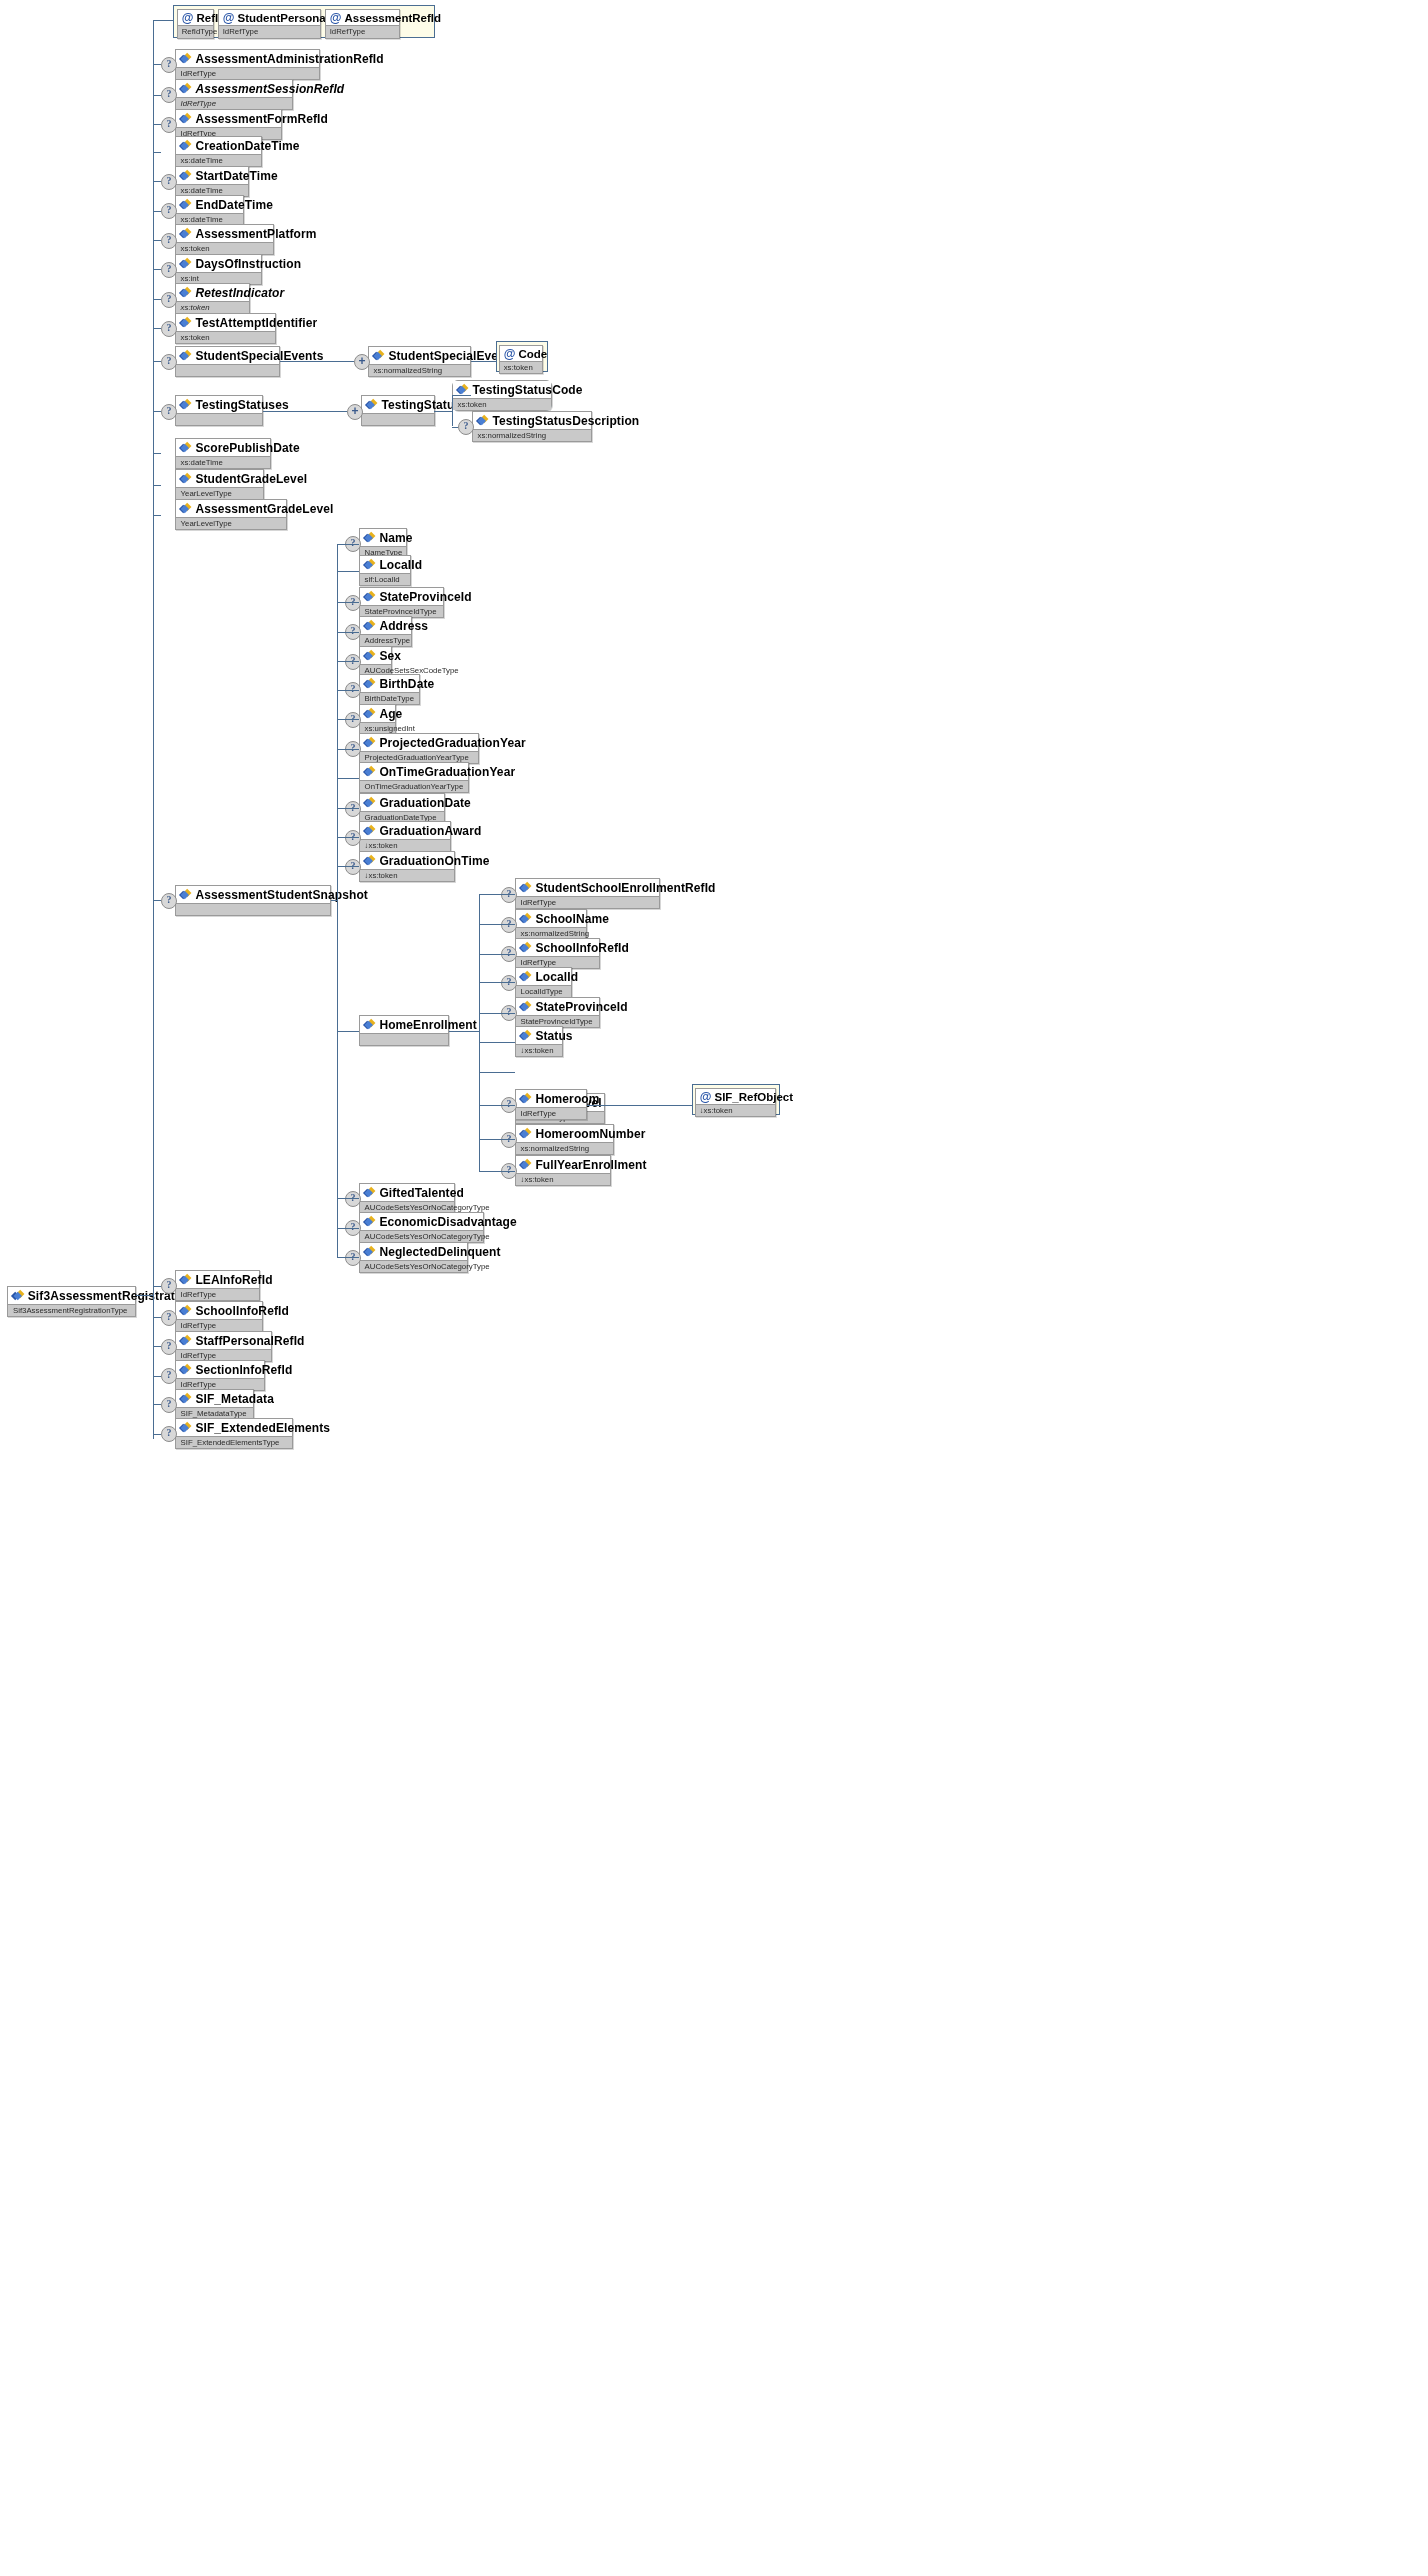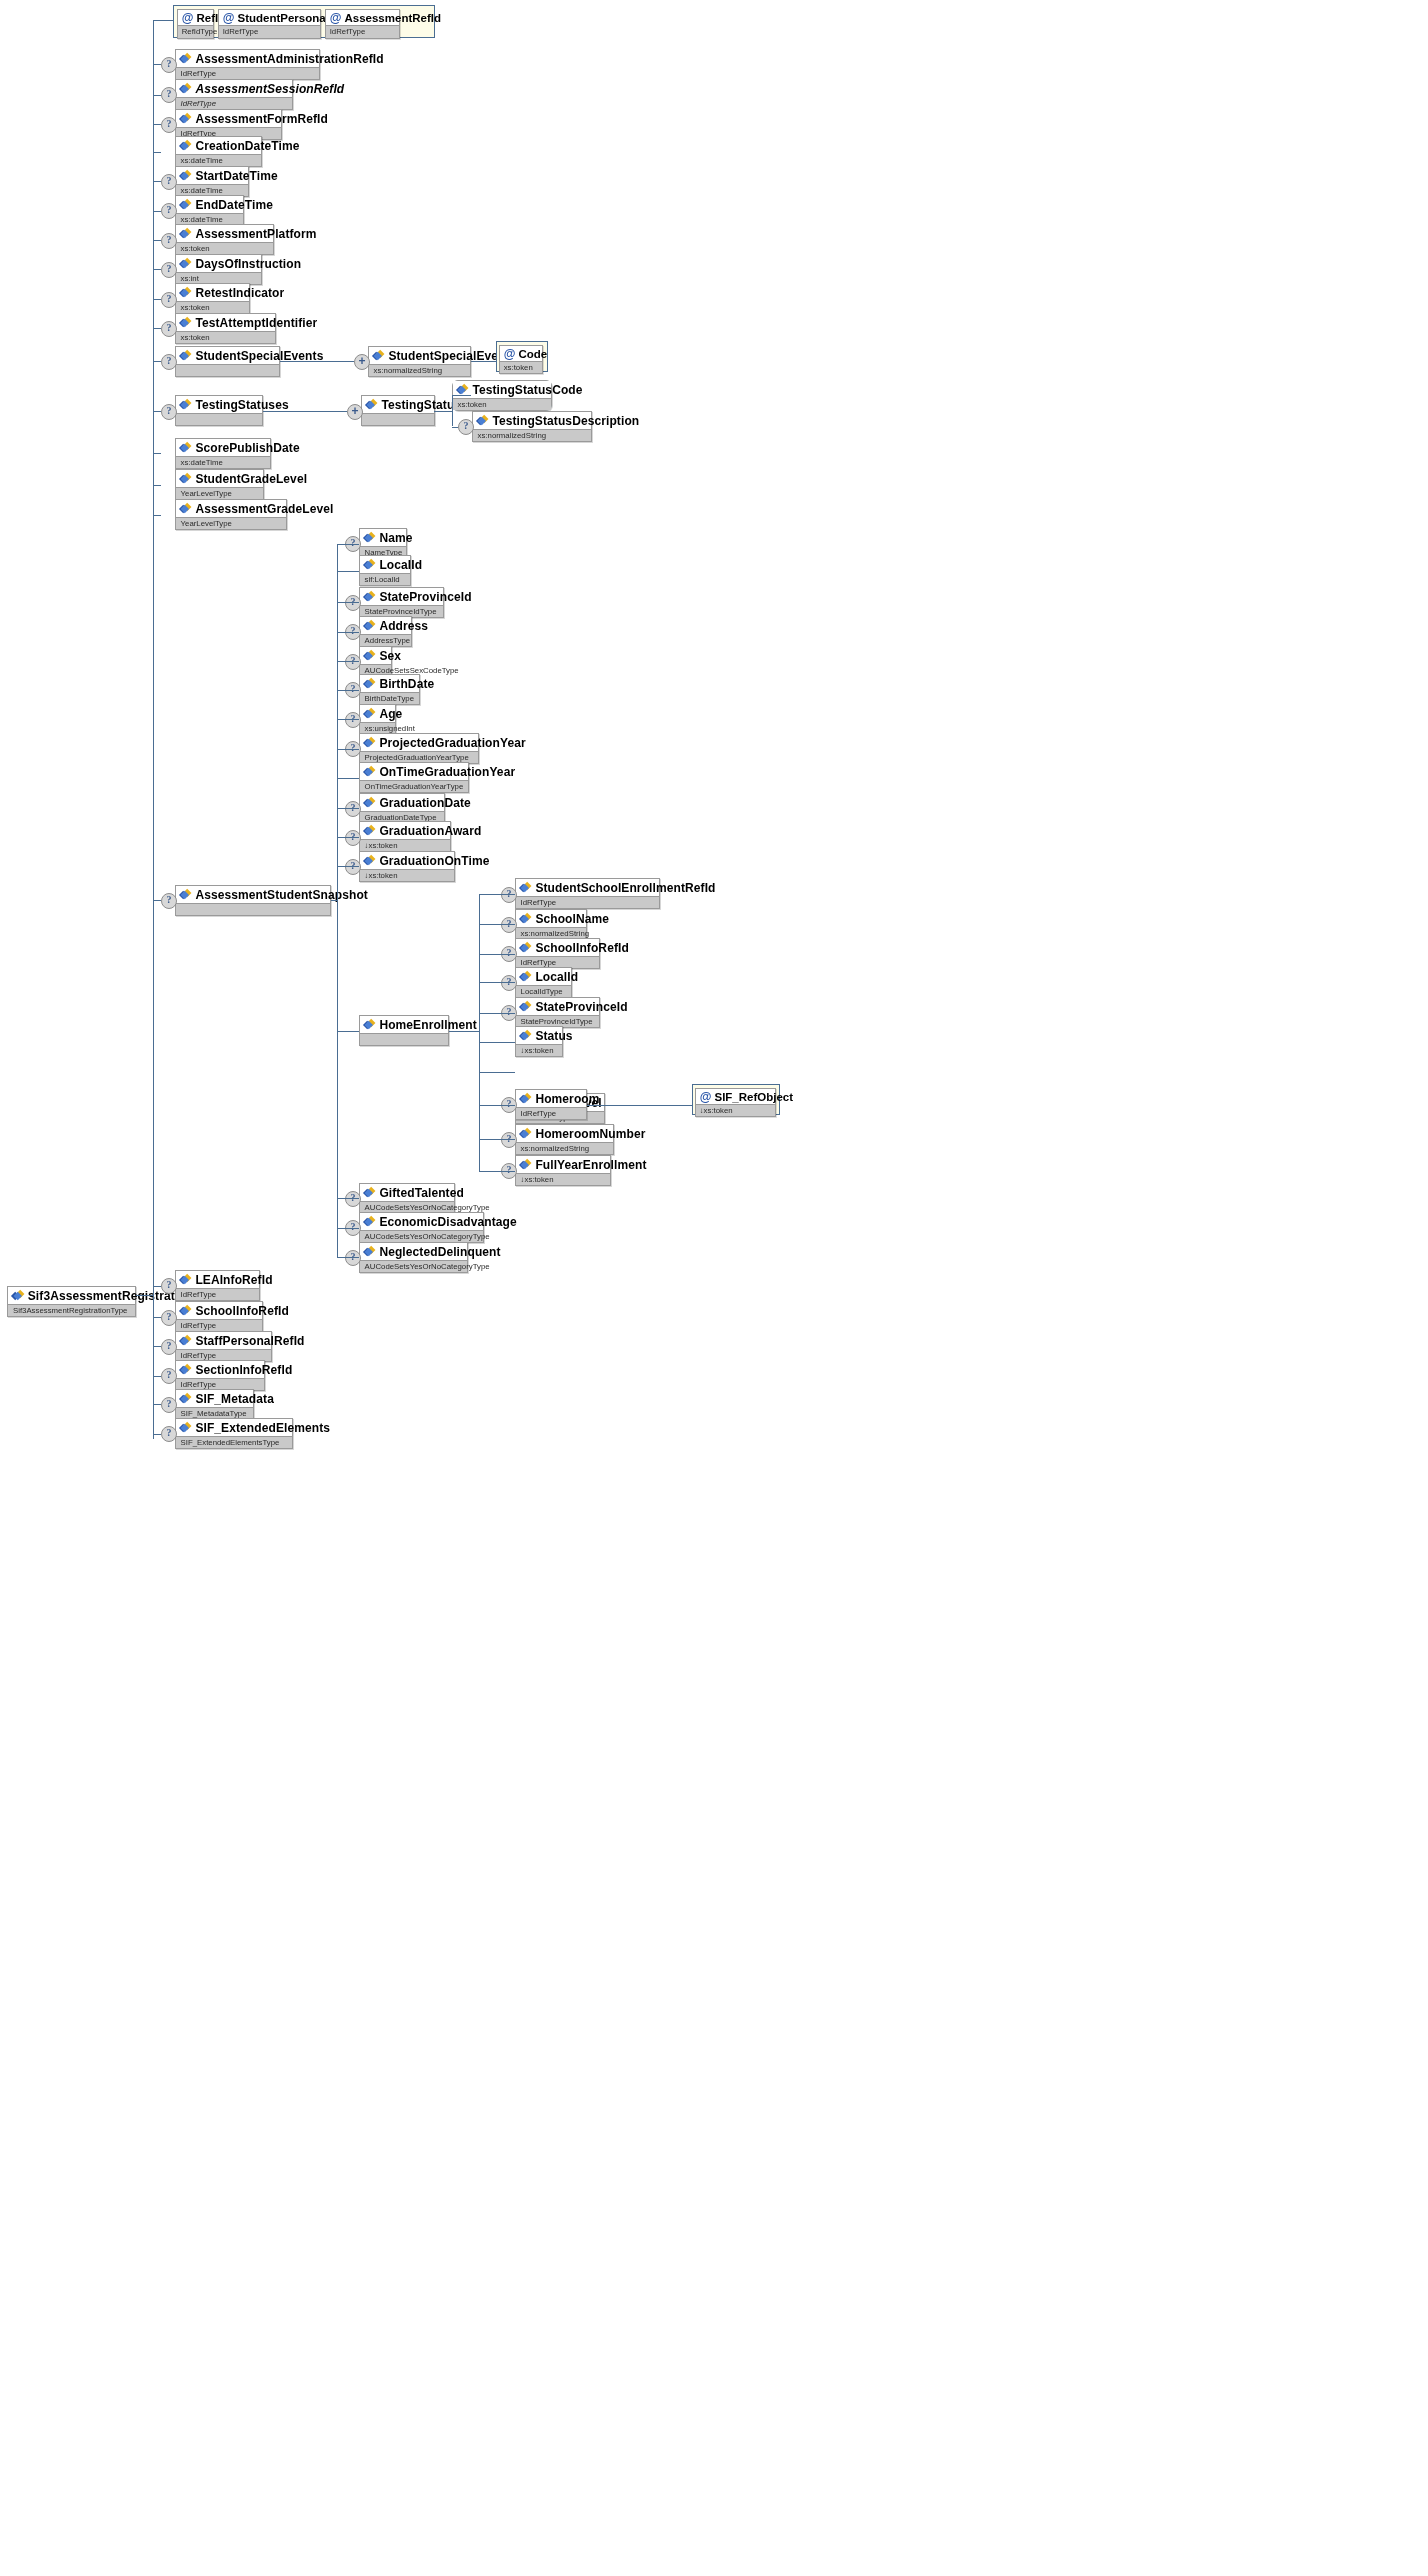--- a/index.html
+++ b/index.html
@@ -180,21 +180,21 @@
         <span class="eicon">
           <i class="a"></i>
           <i class="b"></i>
           <i class="c"></i>
         </span>
         <span class="nm">DaysOfInstruction</span>
       </div>
       <span class="ty">xs:int</span>
     </div>
     <div class="optq" style="left: 161px; top: 262px;">?</div>
-    <div class="node" style="left: 175px; top: 283px; width: 75px;">
+    <div class="node" style="left: 175px; top: 283px; width: 75px; font-style: italic;">
       <div class="hdr">
         <span class="eicon">
           <i class="a"></i>
           <i class="b"></i>
           <i class="c"></i>
         </span>
         <span class="nm">RetestIndicator</span>
       </div>
       <span class="ty">xs:token</span>
     </div>

